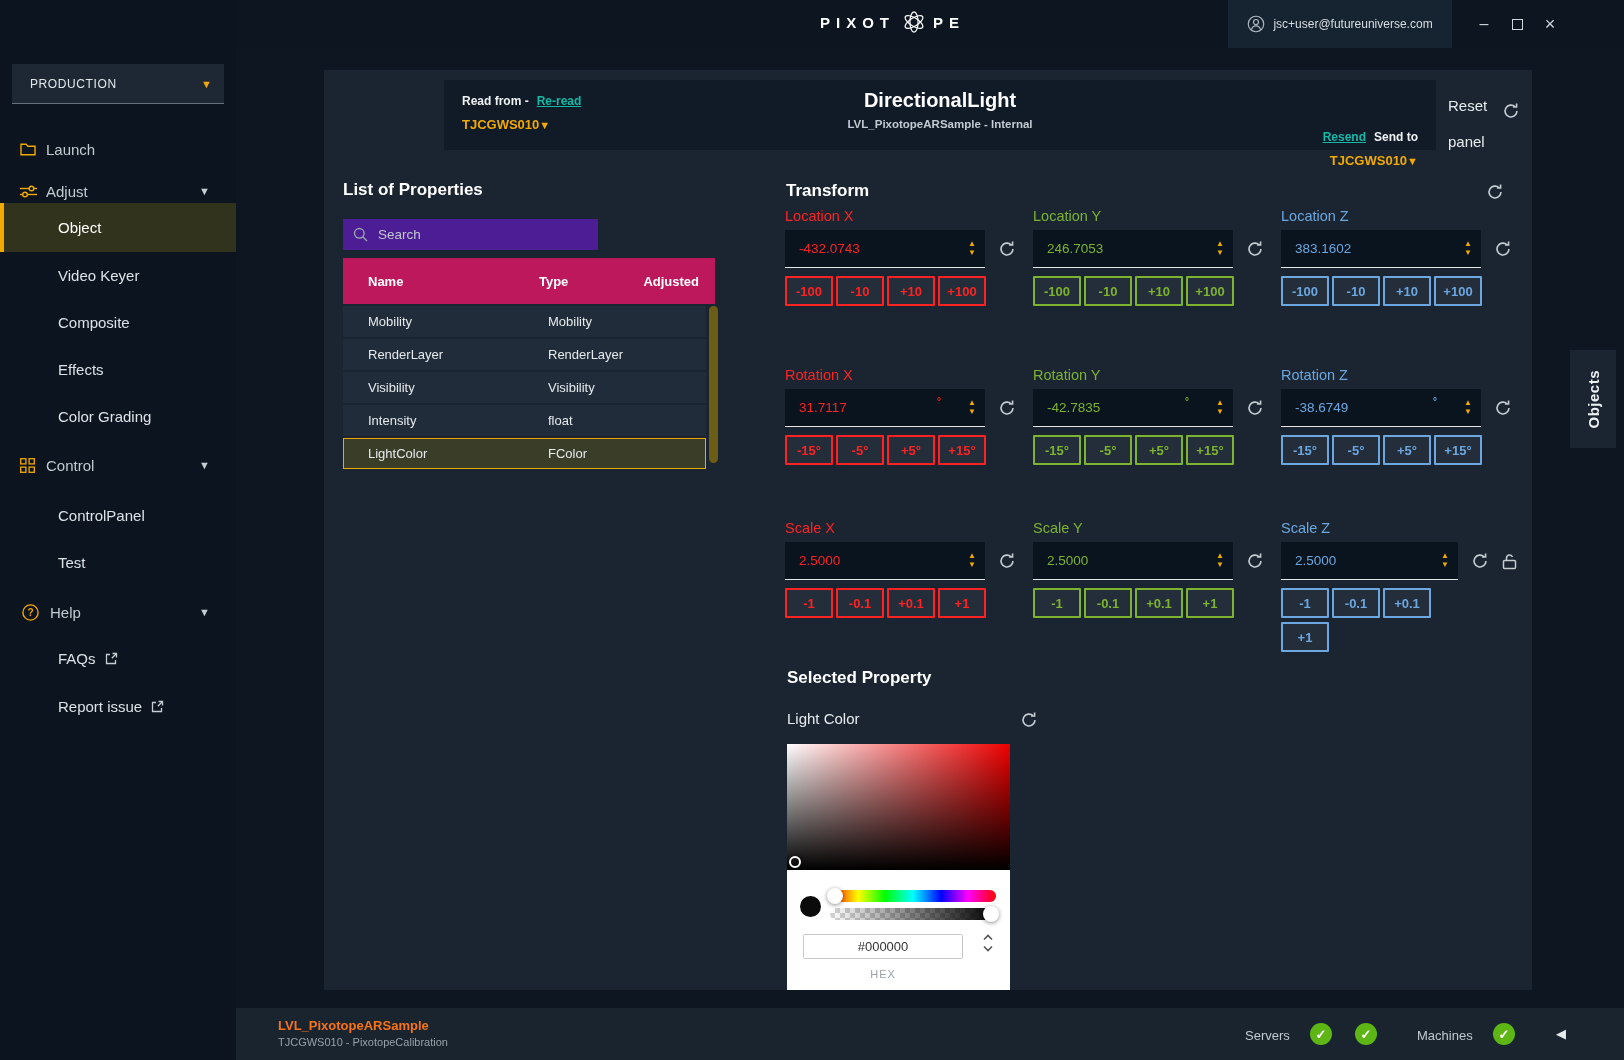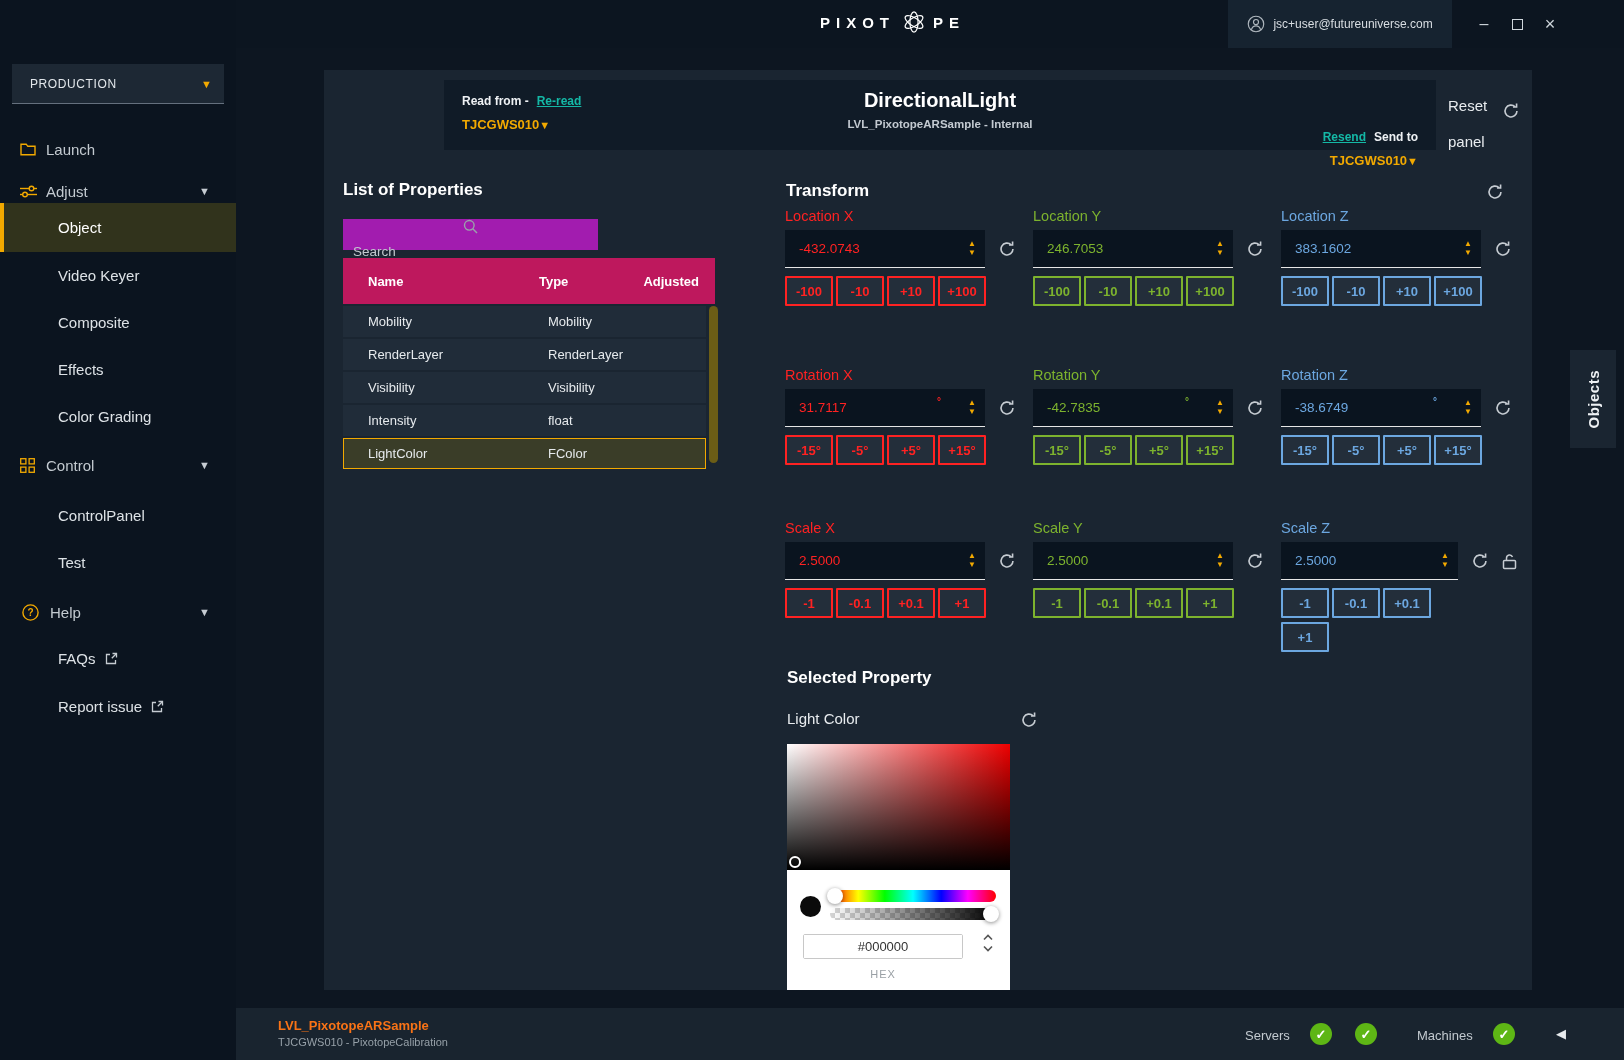--- a/index.html
+++ b/index.html
@@ -57,22 +57,22 @@
   .hs-right .machine { justify-content:flex-end; }
   .reset-panel { left:1448px; top:88px; width:62px; font-size:15px; line-height:36px;
     color:#e8ecef; cursor:pointer; }
   .ricon { display:inline-flex; width:18px; height:18px; cursor:pointer; }
   .ricon svg { width:18px; height:18px; }
   .licon { display:inline-flex; width:15px; height:17px; cursor:pointer; }
   .licon svg { width:15px; height:17px; }
 
   
   .sect-title { font-size:17px; font-weight:bold; color:#fff; }
-  .search-box { left:343px; top:219px; width:255px; height:31px; background:#a21caf;
-    display:flex; align-items:center; padding:0 10px; gap:10px;flex-direction:column; }
+  .search-box { left:343px; top:219px; width:255px; height:31px; background:#4c1d95;
+    display:flex; align-items:center; padding:0 10px; gap:10px; }
   .search-box input { background:transparent; border:none; outline:none; color:#cfd5da;
     font-size:13.5px; font-family:"Liberation Sans", sans-serif; width:100%; }
   .search-box input::placeholder { color:#c2c9cf; opacity:1; }
   .ptable-head { left:343px; top:258px; width:372px; height:46px; background:#be185d;
     display:flex; align-items:center; font-size:13px; font-weight:bold; color:#fff;
     padding:0 16px 0 25px; }
   .ptable-head .c1 { width:180px; } .ptable-head .c2 { width:110px; }
   .ptable-head .c3 { margin-left:auto; }
   .prows { left:343px; top:306px; width:363px; }
   .prow { height:31px; margin-bottom:2px; background:#202c39; display:flex; align-items:center;

